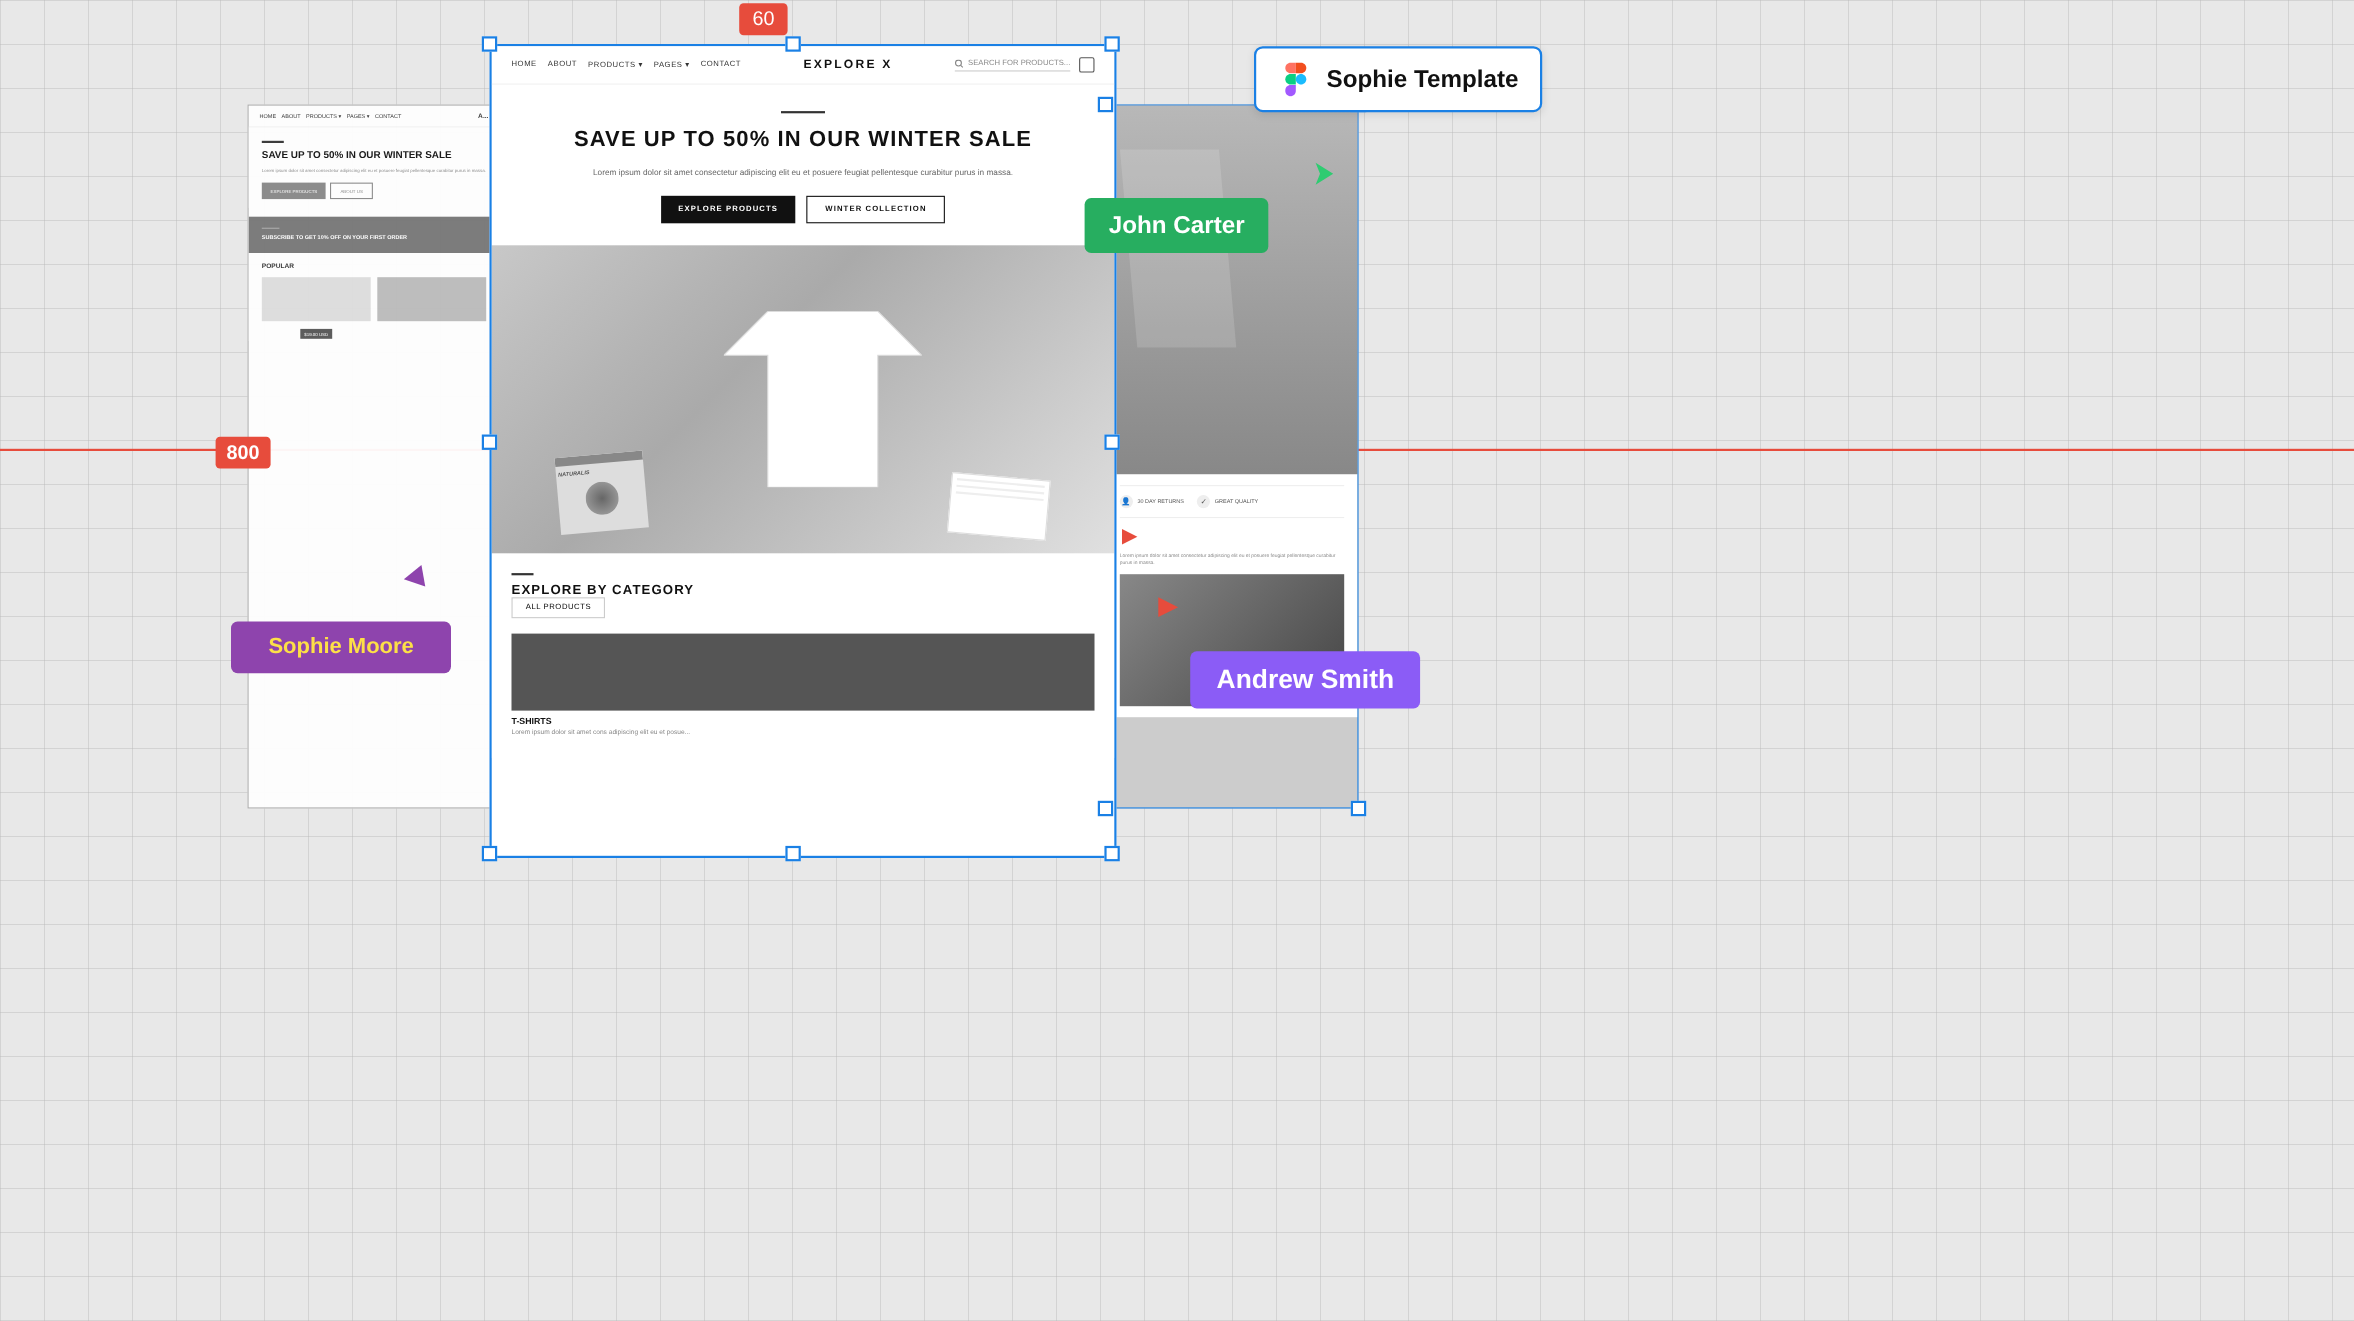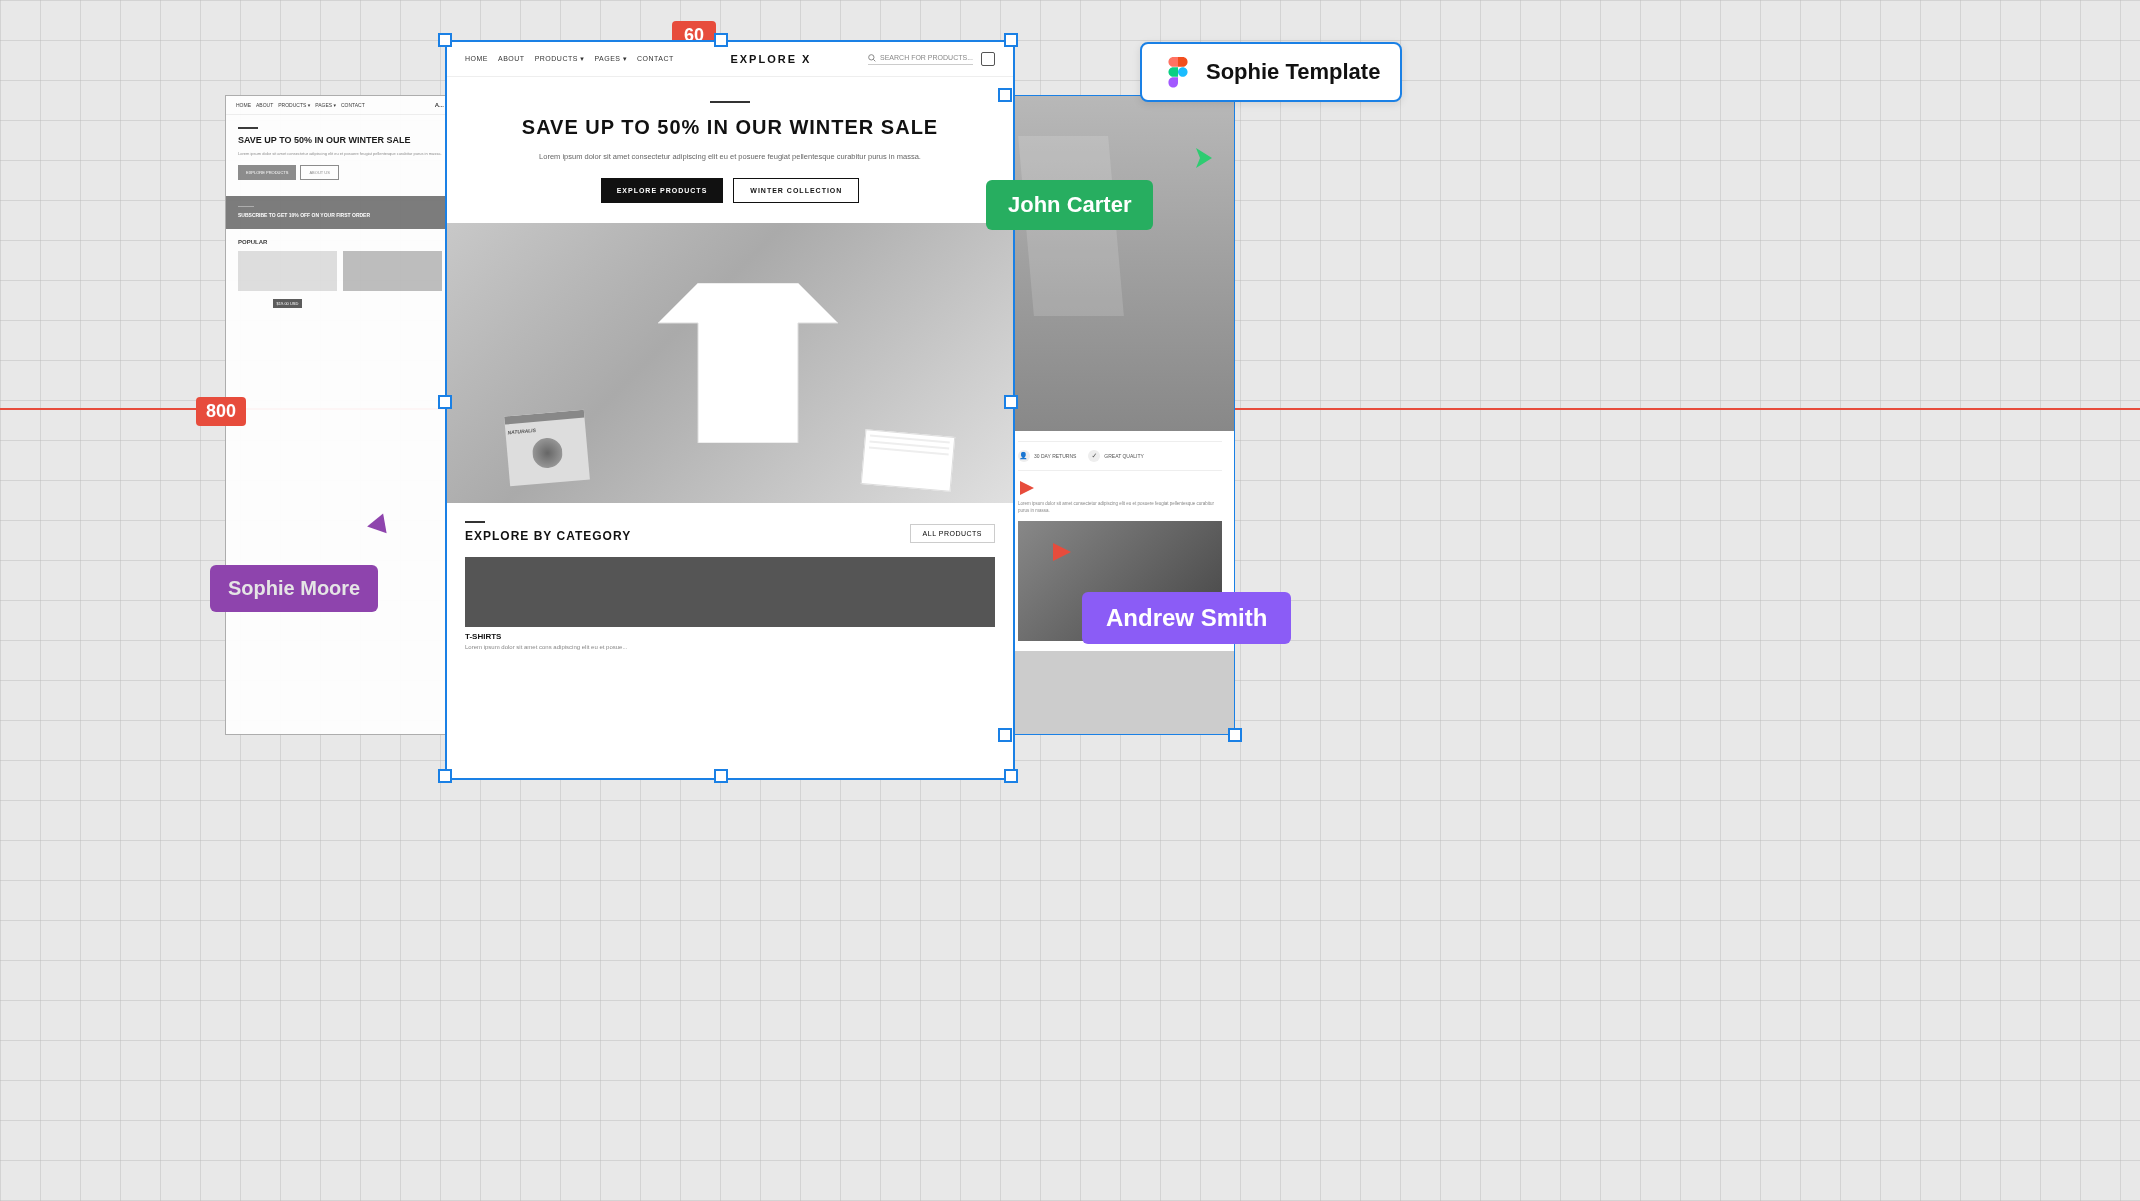--- a/index.html
+++ b/index.html
@@ -35,26 +35,26 @@
       font-size: 18px;
       font-weight: bold;
       padding: 4px 10px;
       border-radius: 4px;
       z-index: 10;
     }
 
     
     .ruler-v-label {
       position: absolute;
-      top: 21px;
+      top: 3px;
       left: 672px;
       background: #e74c3c;
       color: white;
       font-size: 18px;
-      font-weight: bold;
+      font-weight: normal;
       padding: 4px 12px;
       border-radius: 4px;
       z-index: 10;
     }
 
     
     .main-frame {
       position: absolute;
       top: 40px;
       left: 445px;
@@ -224,22 +224,23 @@
     }
 
     
     .mf-bottom {
       background: white;
       padding: 18px 18px;
     }
     .mf-explore-header {
       display: flex;
       justify-content: space-between;
-      align-items: flex-end;
+      align-items: flex-start;
       margin-bottom: 14px;
+      flex-direction: column;
     }
     .mf-explore-title-wrap {
       display: flex;
       flex-direction: column;
     }
     .mf-explore-line {
       width: 20px;
       height: 2px;
       background: #333;
       margin-bottom: 6px;
@@ -442,24 +443,24 @@
       background: #666;
       margin-top: 6px;
     }
 
     
     .tag-sophie {
       position: absolute;
       top: 565px;
       left: 210px;
       background: #8e44ad;
-      color: #e5e5e5;
+      color: #fde047;
       font-size: 20px;
       font-weight: bold;
-      padding: 12px 18px;
+      padding: 12px 34px;
       border-radius: 6px;
       z-index: 40;
       white-space: nowrap;
     }
     .tag-john {
       position: absolute;
       top: 180px;
       left: 967px;
       background: #27ae60;
       color: white;

